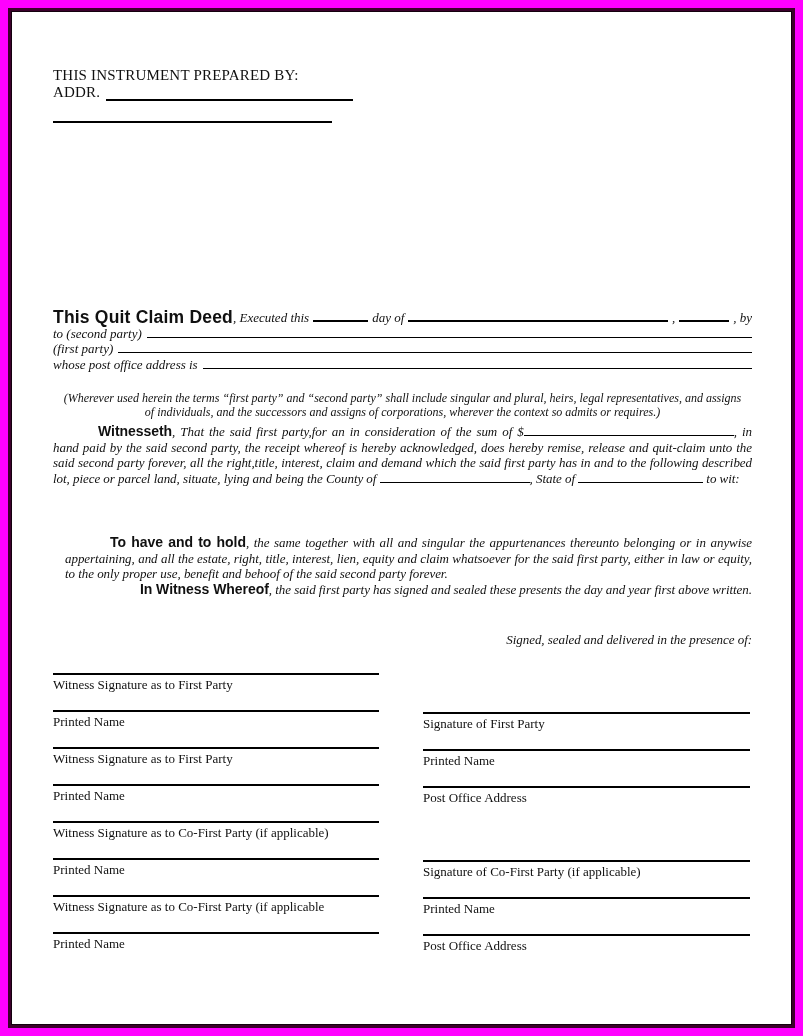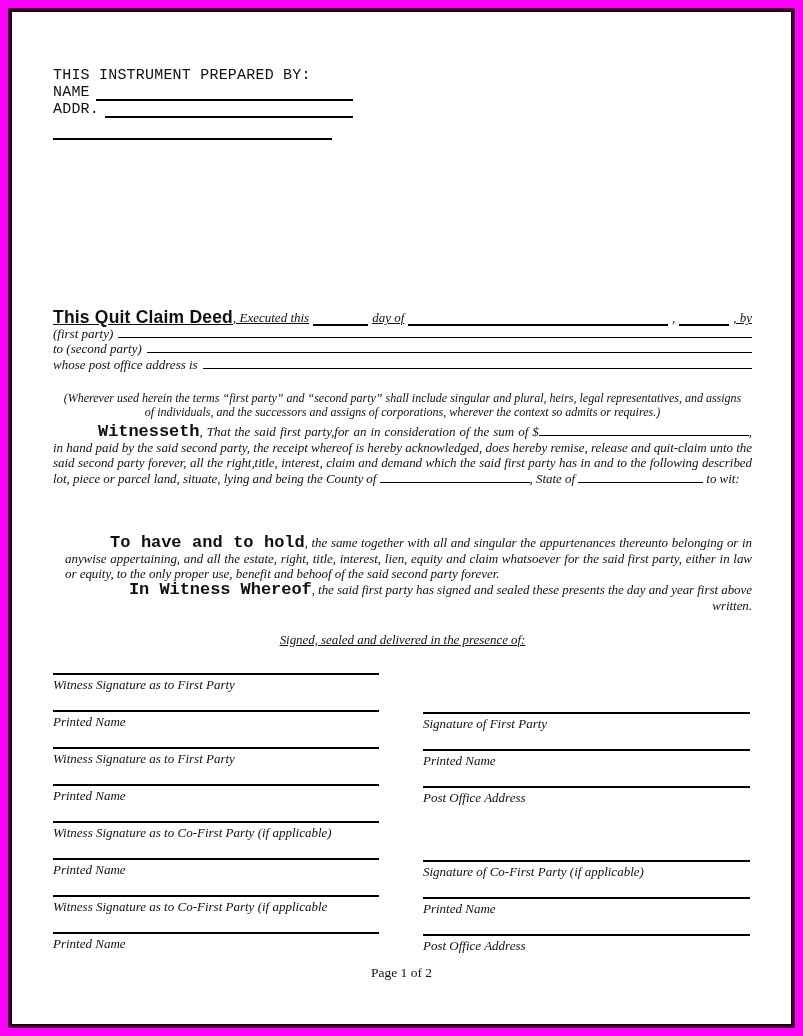--- a/index.html
+++ b/index.html
@@ -22,40 +22,40 @@
     position:absolute;
     inset:8px;
     background:var(--paper);
     border:3px solid var(--frame-border);
     box-shadow:inset 0 0 0 1px #14000e;
   }
   
   .prepared{
     position:absolute;
     left:42px; top:56px; width:300px;
-    font-family:Liberation Mono, monospace;
+    font-family:Liberation Serif, serif;
     font-size:15px; line-height:17px;
     letter-spacing:.2px;
   }
   .prepared .frow{display:flex;align-items:flex-end;}
   .ublank{
     display:inline-block;
     border-bottom:2px solid var(--line);
     height:13px;
   }
   .prepared .frow .ublank{flex:1;margin-left:6px;}
   .prepared .lone{margin-top:9px;width:279px;}
   
   .titleblock{
     position:absolute;
     left:42px; right:40px; top:299px;
     font-size:13px; line-height:15.6px;
     font-style:italic;
   }
-  .tline{display:flex;align-items:flex-end;white-space:nowrap;text-decoration:underline;}
+  .tline{display:flex;align-items:flex-start;white-space:nowrap;}
   .deed-title{
     font-family:"Liberation Sans", sans-serif;
     font-style:normal;
     font-weight:bold;
     font-size:17.5px;
     letter-spacing:.2px;
   }
   .iblank{
     display:inline-block;
     border-bottom:1.5px solid var(--line);
@@ -79,32 +79,32 @@
   .para{
     position:absolute;
     left:42px; right:40px;
     font-style:italic;
     font-size:13px; line-height:15.7px;
     text-align:justify;
     text-indent:45px;
     letter-spacing:-.05px;
   }
   .bheads{
-    font-family:Liberation Mono, monospace;
+    font-family:Liberation Sans, sans-serif;
     font-style:normal;
     font-weight:bold;
-    font-size:17px;
+    font-size:14px;
   }
   .p-witnesseth{top:413px;}
   .p-habendum{top:524px;margin-left:12px;}
   .p-habendum .sub{text-indent:45px;text-align:right;}
-  .p-signed{top:621px;text-indent:0;text-align:center;text-decoration:underline;}
+  .p-signed{top:621px;text-indent:0;text-align:right;}
   .w210{width:210px;} .w150{width:150px;} .w125{width:125px;}
   
-  .sigcol{position:absolute;top:662px;font-style:italic;}
+  .sigcol{position:absolute;top:662px;}
   .sigcol.left{left:42px;width:326px;}
   .sigcol.right{left:412px;width:327px;margin-top:39px;}
   .sig-cell{height:37px;}
   .sig-rule{border-top:2px solid var(--line);}
   .sig-cell.empty .sig-rule{border-top:none;}
   .sig-label{
     font-size:13px;
     line-height:15px;
     padding-top:2px;
   }
@@ -116,48 +116,44 @@
     font-size:13.5px;
   }
 </style>
 </head>
 <body>
 
 <div class="page">
 
   <div class="prepared">
     <div>THIS INSTRUMENT PREPARED BY:</div>
-    <div class="frow">
-      <span>NAME</span>
-      <span class="ublank"></span>
-    </div>
     <div class="frow">
       <span>ADDR.</span>
       <span class="ublank"></span>
     </div>
     <div class="ublank lone"></div>
   </div>
 
   <div class="titleblock">
     <div class="tline">
       <span class="deed-title">This Quit Claim Deed</span>
         <span>, Executed this</span>
       <span class="iblank w55 sp"></span>
       <span>day of</span>
       <span class="iblank grow sp"></span>
       <span>,</span>
       <span class="iblank w50 sp"></span>
       <span>, by</span>
     </div>
     <div class="fillrow">
+      <span>to (second party)</span>
+      <span class="iblank"></span>
+    </div>
+    <div class="fillrow">
       <span>(first party)</span>
-      <span class="iblank"></span>
-    </div>
-    <div class="fillrow">
-      <span>to (second party)</span>
       <span class="iblank"></span>
     </div>
     <div class="fillrow">
       <span>whose post office address is</span>
       <span class="iblank"></span>
     </div>
     <div class="disclaimer">(Wherever used herein the terms “first party” and “second party” shall include singular and plural, heirs, legal representatives, and assigns of individuals, and the successors and assigns of corporations, wherever the context so admits or requires.)</div>
   </div>
 
   <div class="para p-witnesseth">
@@ -238,15 +234,14 @@
     <div class="sig-cell">
         <div class="sig-rule"></div>
         <div class="sig-label">Post Office Address</div>
       </div>
     <div class="sig-cell empty">
         <div class="sig-rule"></div>
         <div class="sig-label"></div>
       </div>
   </div>
 
-  <div class="footer">Page 1 of 2</div>
 
 </div>
 
 </body></html>

